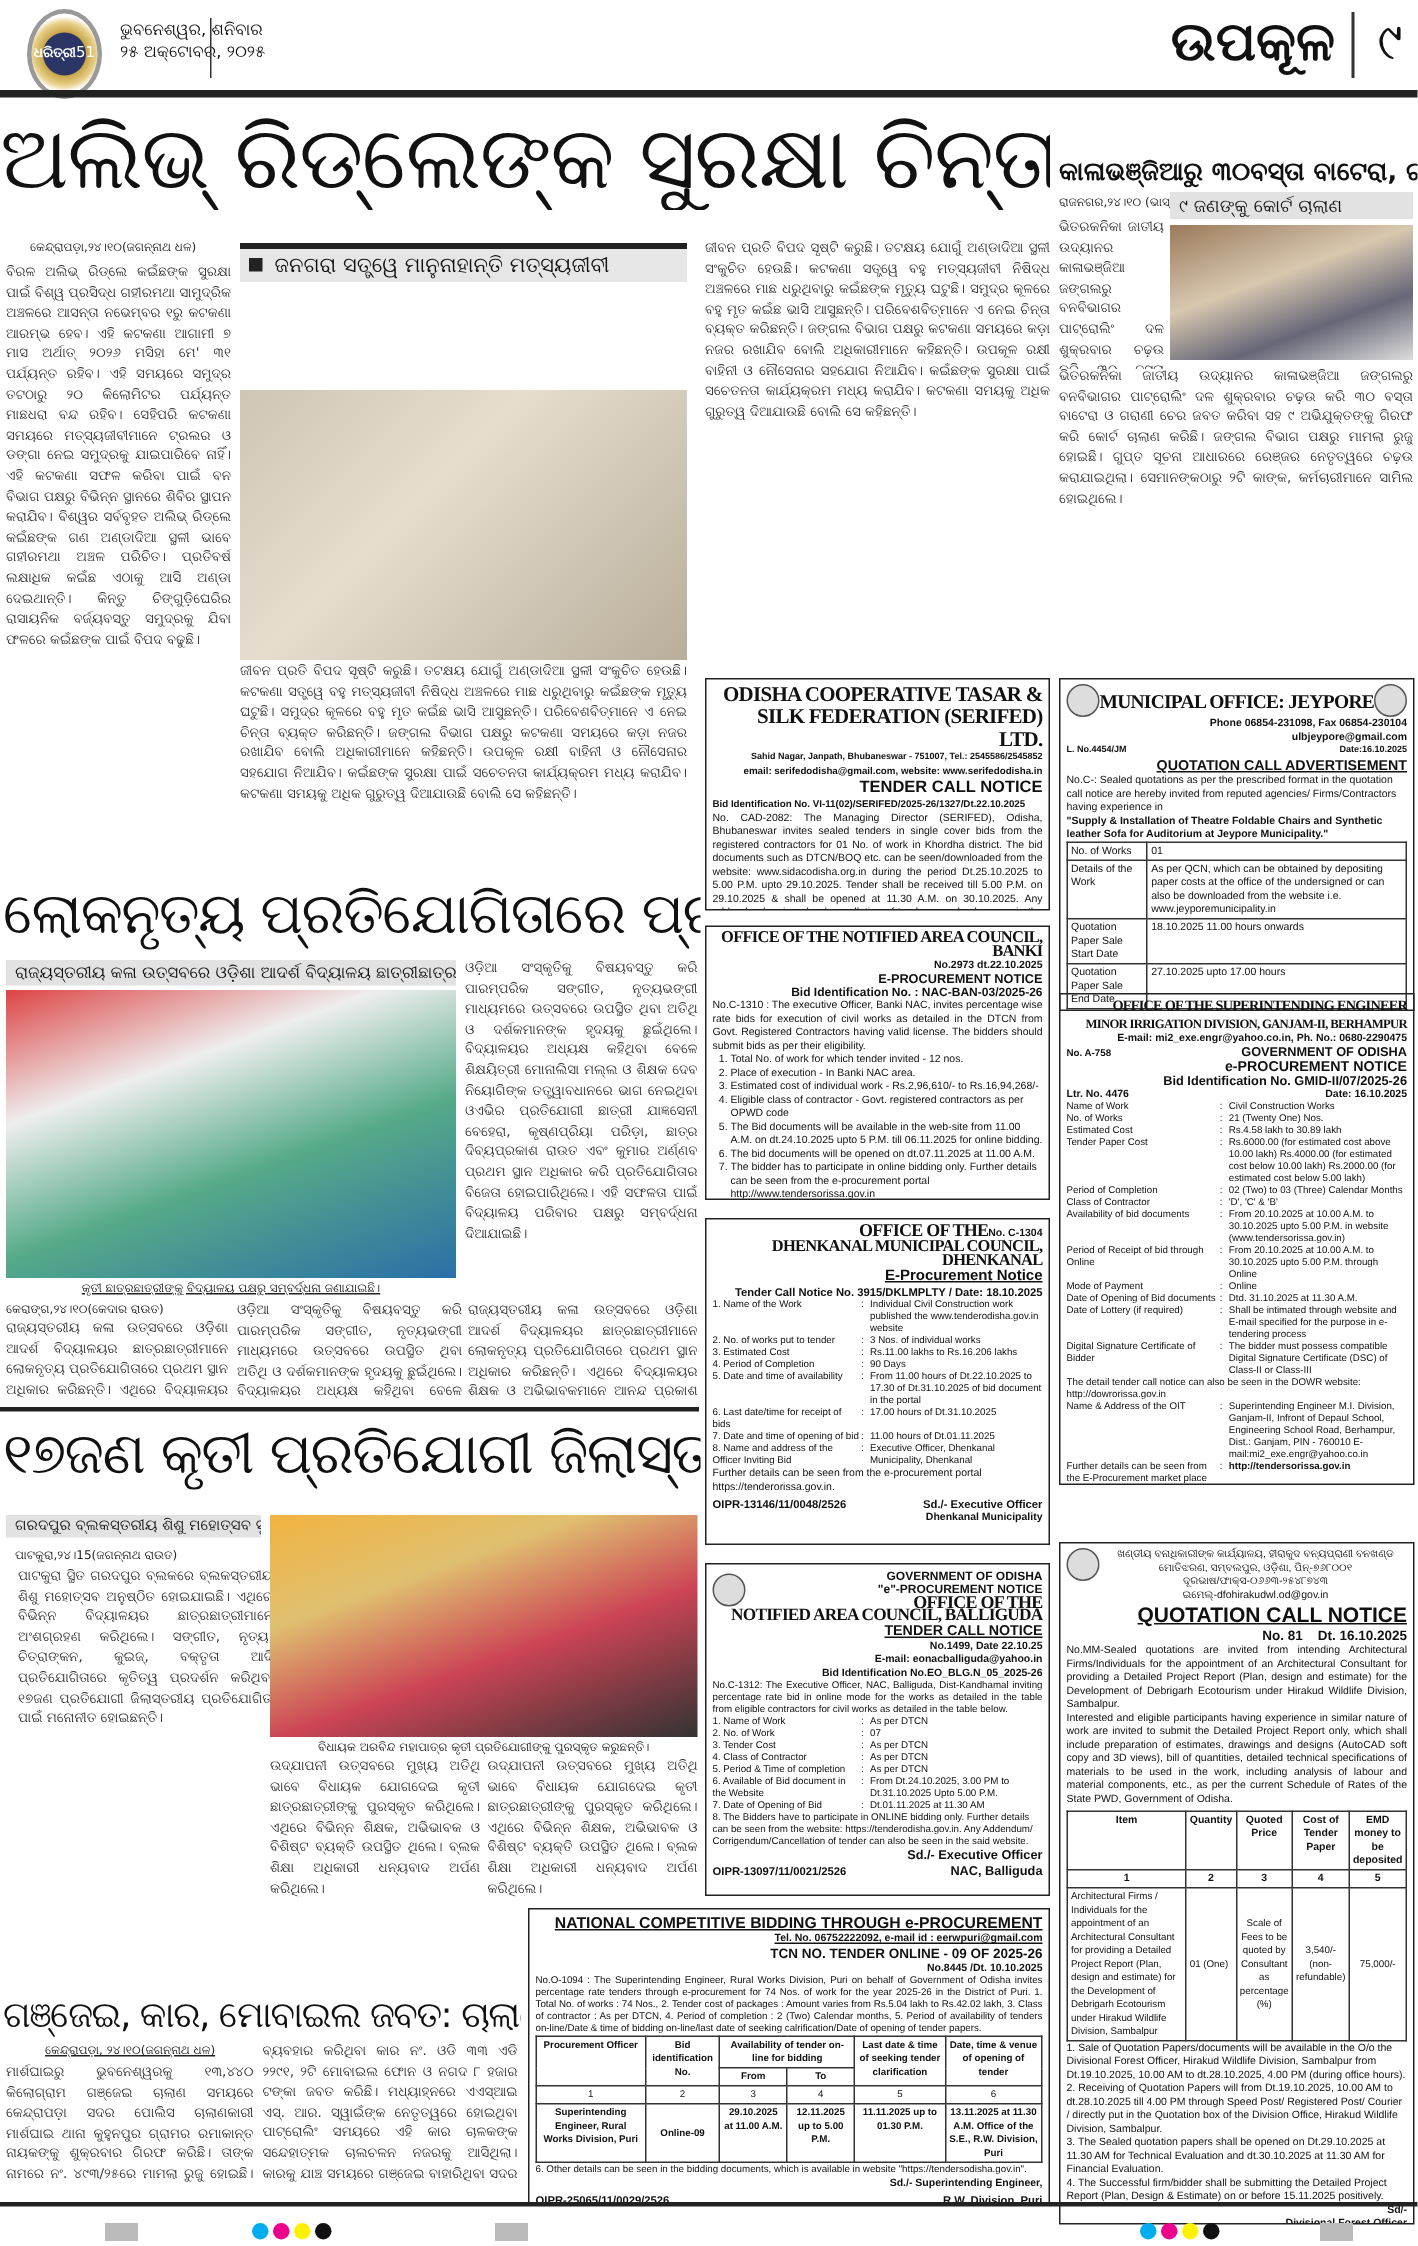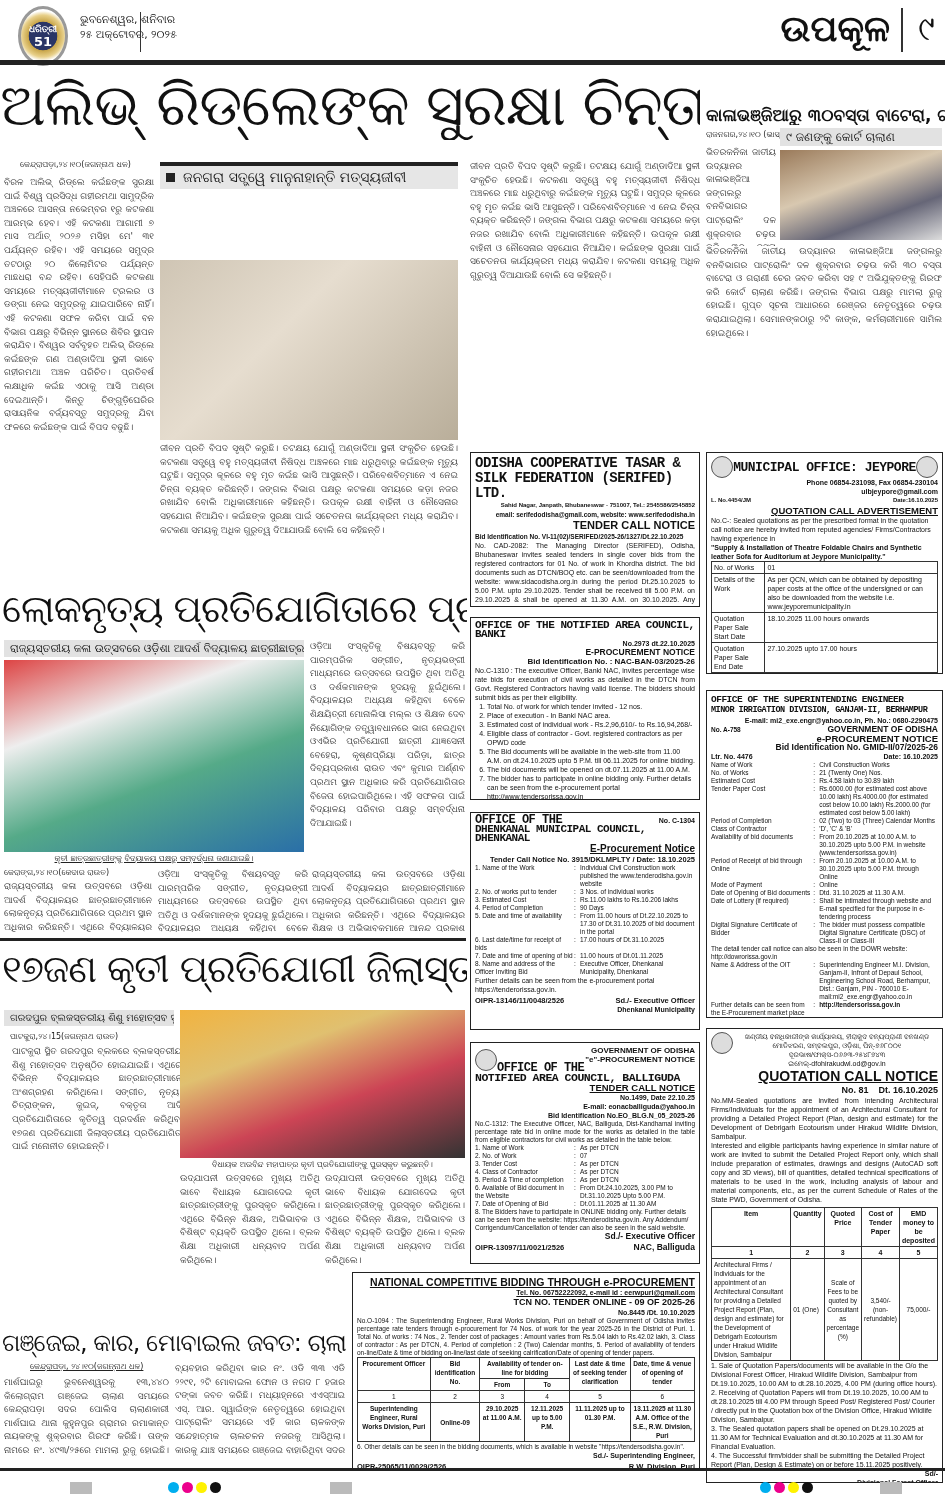--- a/index.html
+++ b/index.html
@@ -1,22 +1,22 @@
 <!DOCTYPE html>
 <html><head>
 <meta charset="utf-8">
 <style>
 *{box-sizing:border-box;margin:0;padding:0}
 body{width:945px;height:1497px;background:#fff;font-family:"DejaVu Sans",sans-serif;color:#111;position:relative;overflow:hidden}
 .abs{position:absolute}
 
 #mast{left:0;top:0;width:945px;height:62px}
-.logo{left:18px;top:6px;width:50px;height:60px;border-radius:50%;background:radial-gradient(circle,#2a3566 40%,#c9a64a 42%,#e8d08a 60%,#fff 72%);border:3px solid #999;display:flex;flex-direction:column;align-items:center;justify-content:center;color:#fff}
+.logo{left:18px;top:6px;width:50px;height:60px;border-radius:50%;background:radial-gradient(circle,#2a3566 40%,#c9a64a 42%,#e8d08a 60%,#fff 72%);border:3px solid #999;display:flex;flex-direction:row;align-items:center;justify-content:center;color:#fff}
 .logo .t{font-size:9px;font-weight:bold}
-.logo .n{font-size:13px;font-weight:bold;line-height:1}
+.logo .n{font-size:10px;font-weight:normal;line-height:1}
 .mdate{left:80px;top:12px;font-size:11px;line-height:15px}
 .mvsep{left:140px;top:12px;width:1px;height:40px;background:#333}
 .section{right:55px;top:8px;font-size:36px;font-weight:bold;font-family:"DejaVu Sans",sans-serif}
 .psep{right:42px;top:8px;width:2px;height:44px;background:#333}
 .pno{right:10px;top:8px;font-size:34px}
 .rule{left:0;top:60px;width:945px;height:5px;background:#222}
 
 .h1{left:0;top:70px;width:700px;font-size:58px;line-height:70px;letter-spacing:-1px;white-space:nowrap;overflow:hidden}
 .rhead{left:706px;top:105px;width:239px;font-size:17px;font-weight:bold;white-space:nowrap;overflow:hidden}
 .dateline{font-size:8px;color:#222}
@@ -28,21 +28,21 @@
 .pointers .sq{display:inline-block;width:9px;height:9px;background:#222;margin-right:8px}
 .photo{background:linear-gradient(135deg,#cfc5b4,#e6ddcf 40%,#b9ae9a)}
 .photo2{background:linear-gradient(160deg,#d44 0%,#eee 30%,#5a8 60%,#2a6fa8)}
 .photo3{background:linear-gradient(160deg,#f1b340 0%,#e0c070 30%,#c45 60%,#333)}
 .photo4{background:linear-gradient(160deg,#9a7a5a,#d8c8b0 40%,#667 70%,#ddd)}
 .caption{font-size:8px;text-align:center;color:#222}
 .bighead{font-size:38px;line-height:48px;white-space:nowrap;overflow:hidden;letter-spacing:-1px}
 .hrule{height:3px;background:#222}
 
 .ad{border:1.5px solid #222;padding:3px 4px;font-family:"Liberation Sans",sans-serif;font-size:7px;line-height:9px;overflow:hidden}
-.ad .big{font-family:Liberation Mono, monospace;font-weight:bold;text-align:left;letter-spacing:-0.5px}
+.ad .big{font-family:Liberation Serif, serif;font-weight:bold;text-align:right;letter-spacing:-0.5px}
 .ad .c{text-align:right}
 .ad .b{font-weight:bold}
 .ad .u{text-decoration:underline}
 .ad .foot{display:flex;justify-content:space-between;font-weight:bold;font-size:7.5px;margin-top:2px}
 .ad table{border-collapse:collapse;width:100%;font-size:7px}
 .ad td,.ad th{border:1px solid #333;padding:1px 2px;vertical-align:top}
 .ad ol{padding-left:12px}
 .kv{display:grid;grid-template-columns:45% 6px 1fr;font-size:6.5px;line-height:8px}
 .emblem{width:22px;height:22px;border-radius:50%;border:1.5px solid #555;background:#ddd;display:inline-block}
 .cmyk{display:flex;gap:3px}
@@ -292,21 +292,21 @@
       </div>
   </div>
   <div style="font-size:6.5px;line-height:8px">8. The Bidders have to participate in ONLINE bidding only. Further details can be seen from the website: https://tenderodisha.gov.in. Any Addendum/ Corrigendum/Cancellation of tender can also be seen in the said website.</div>
   <div class="b" style="text-align:right;font-size:8.5px">Sd./- Executive Officer</div>
   <div class="foot">
       <span>OIPR-13097/11/0021/2526</span>
       <span style="font-size:8.5px">NAC, Balliguda</span>
     </div>
 </div>
 
-<div class="abs ad" style="left:706px;top:690px;width:237px;height:328px;">
+<div class="abs ad" style="left:706px;top:662px;width:237px;height:328px;">
   <div class="big" style="font-size:9.5px;line-height:11px">OFFICE OF THE SUPERINTENDING ENGINEER</div>
   <div class="big" style="font-size:8.5px;line-height:11px">MINOR IRRIGATION DIVISION, GANJAM-II, BERHAMPUR</div>
   <div class="c b">E-mail: mi2_exe.engr@yahoo.co.in, Ph. No.: 0680-2290475</div>
   <div style="display:flex;align-items:baseline">
       <span class="b" style="font-size:6.5px">No. A-758</span>
       <span class="c b" style="flex:1;font-size:8.5px">GOVERNMENT OF ODISHA</span>
     </div>
   <div class="c b" style="font-size:9.5px">e-PROCUREMENT NOTICE</div>
   <div class="c b" style="font-size:8.5px">Bid Identification No. GMID-II/07/2025-26</div>
   <div style="display:flex;justify-content:space-between" class="b">

